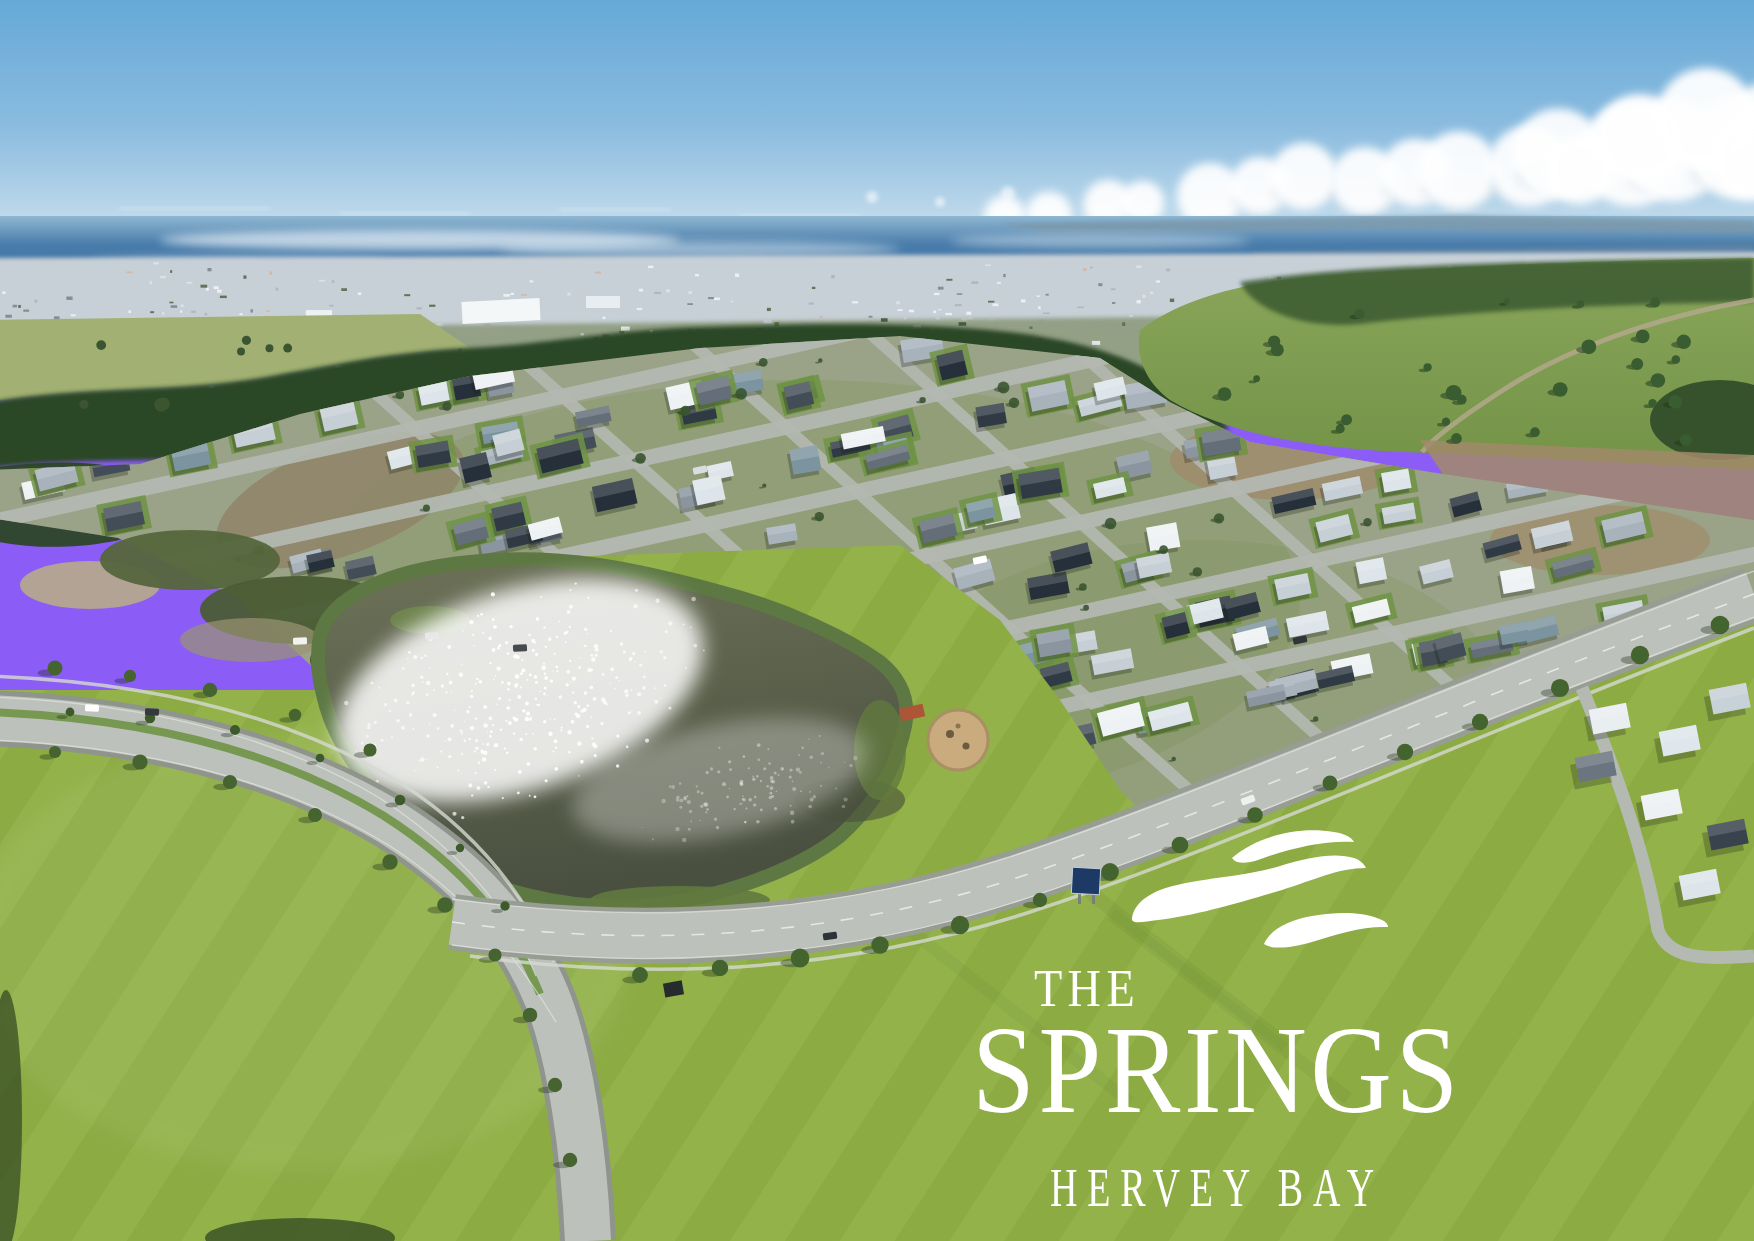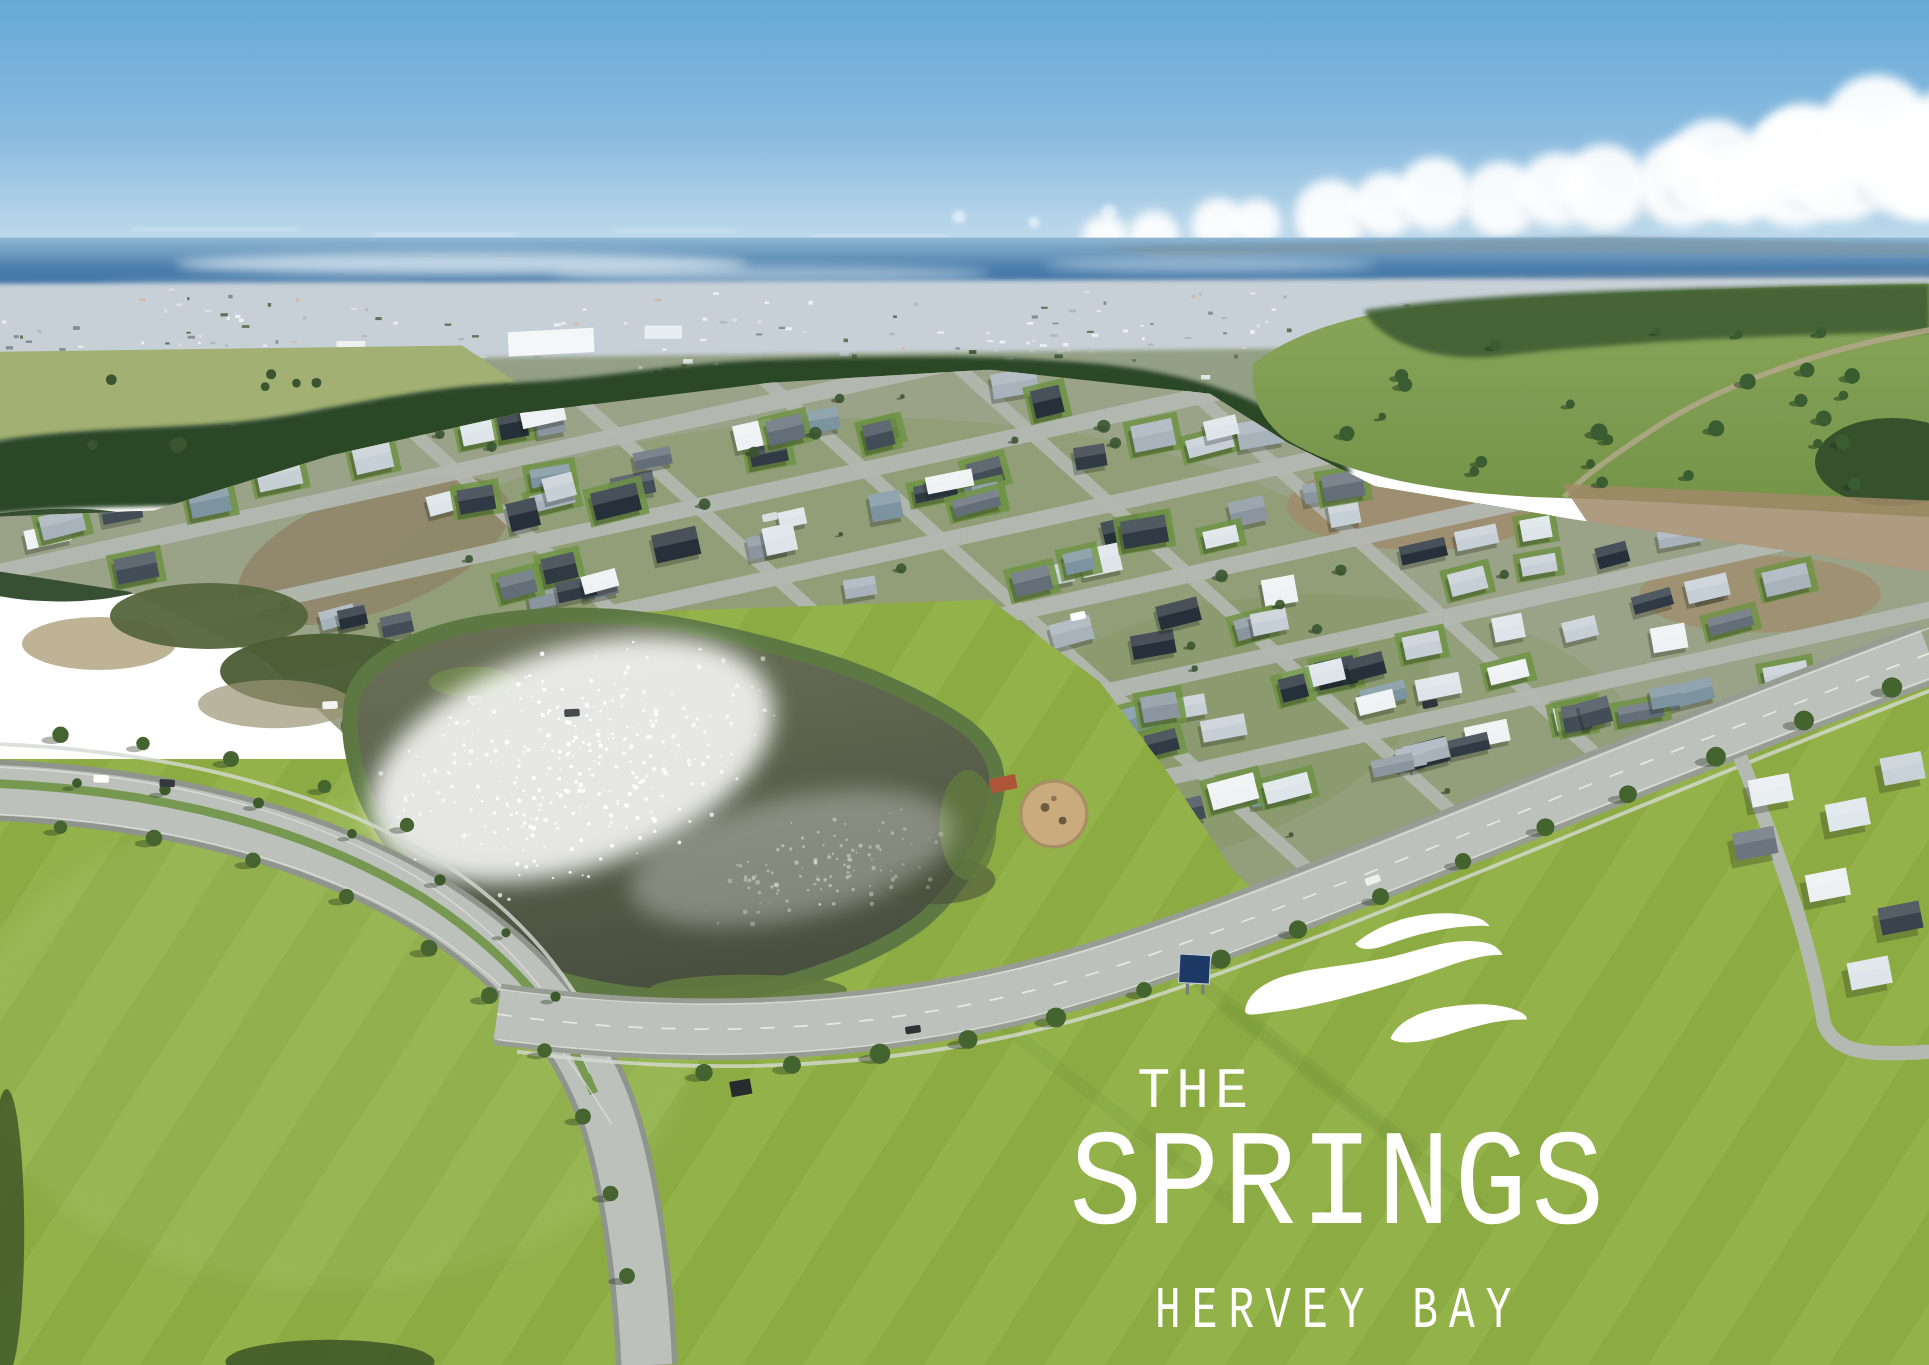--- a/index.html
+++ b/index.html
@@ -1,17 +1,17 @@
 <!DOCTYPE html>
 <html style="--logo-white: #ffffff; --sky-top: #66a9d7; --sky-mid: #8abbdf; --sky-horizon: #dfecf5; --cloud: #ffffff; --cloud-shadow: #c9d8e4; --ocean-far: #8fb7d2; --ocean-deep: #4a7dab; --ocean-near: #3a6fa0; --headland: #7c97a8; --city-haze: #c7d0d7; --suburb-band: #93a086; --fields: #a2b173; --tree-dark: #2c4627; --tree-mid: #3e5c32; --hill-top: #8aa65b; --hill-bottom: #739347; --estate-base: #9aa287; --street: #b4b9b2; --road: #bdc1bc; --road-casing: #8f958c; --road-line: #eceee9; --footpath: #d6d9d2; --lawn: #6e9344; --grass: #8cab43; --grass-light: #93b24a; --water-top: #6d7258; --water-deep: #4a5040; --bank: #5e7844; --sand: #c9ab7e; --dirt: #9b8466; --sign-navy: #1d3a66;"><head>
 <meta charset="utf-8">
 <style>
   html,body{margin:0;padding:0;background:#222;}
-  .stage{position:relative;width:1754px;height:1241px;overflow:hidden;background:#ffffff;
-         font-family:Liberation Mono, monospace;}
+  .stage{position:relative;width:1754px;height:1241px;overflow:hidden;background:#8b5cf6;
+         font-family:Liberation Serif, serif;}
   .stage svg{display:block}
   text{fill:var(--logo-white,#ffffff)}
 </style>
 </head>
 <body>
 
 <div class="stage">
 <svg id="scene-svg" width="1754" height="1241" viewBox="0 0 1754 1241">
   <defs>
     <linearGradient id="skyG" x1="0" y1="0" x2="0" y2="1">

